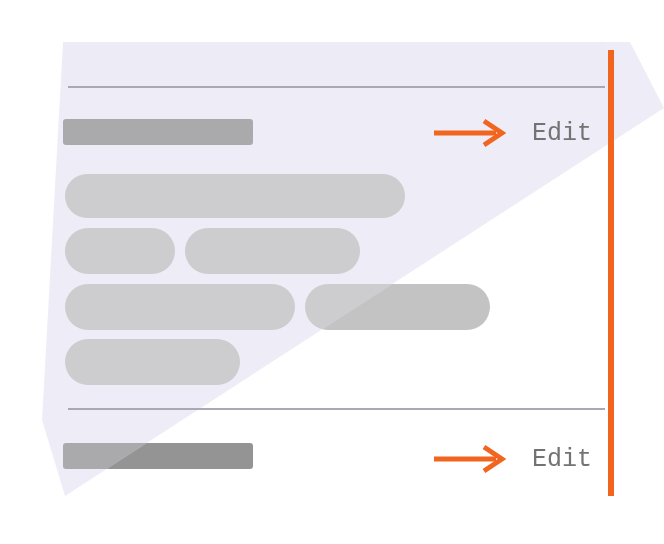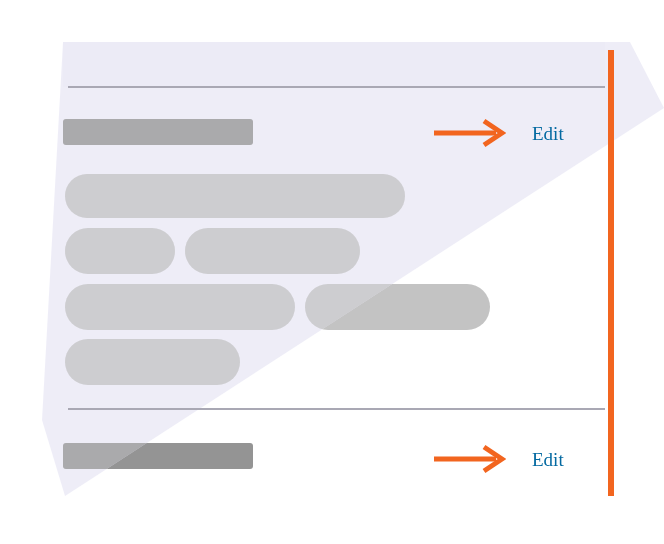--- a/index.html
+++ b/index.html
@@ -83,23 +83,23 @@
   .annot-top    { left: 432px; top: 118px; }
   .annot-bottom { left: 432px; top: 444px; }
 
   .arrow-icon {
     display: block;
     width: 74px;
     height: 30px;
   }
 
   .annot-label {
-    font-family: Liberation Serif, serif;
-    font-size: 19px;
-    color: #0369a1;
+    font-family: Liberation Mono, monospace;
+    font-size: 25px;
+    color: #737373;
     line-height: 1;
     white-space: nowrap;
   }
 </style>
 </head>
 <body>
 
 <div id="stage">
 
   <div class="panel"></div>

